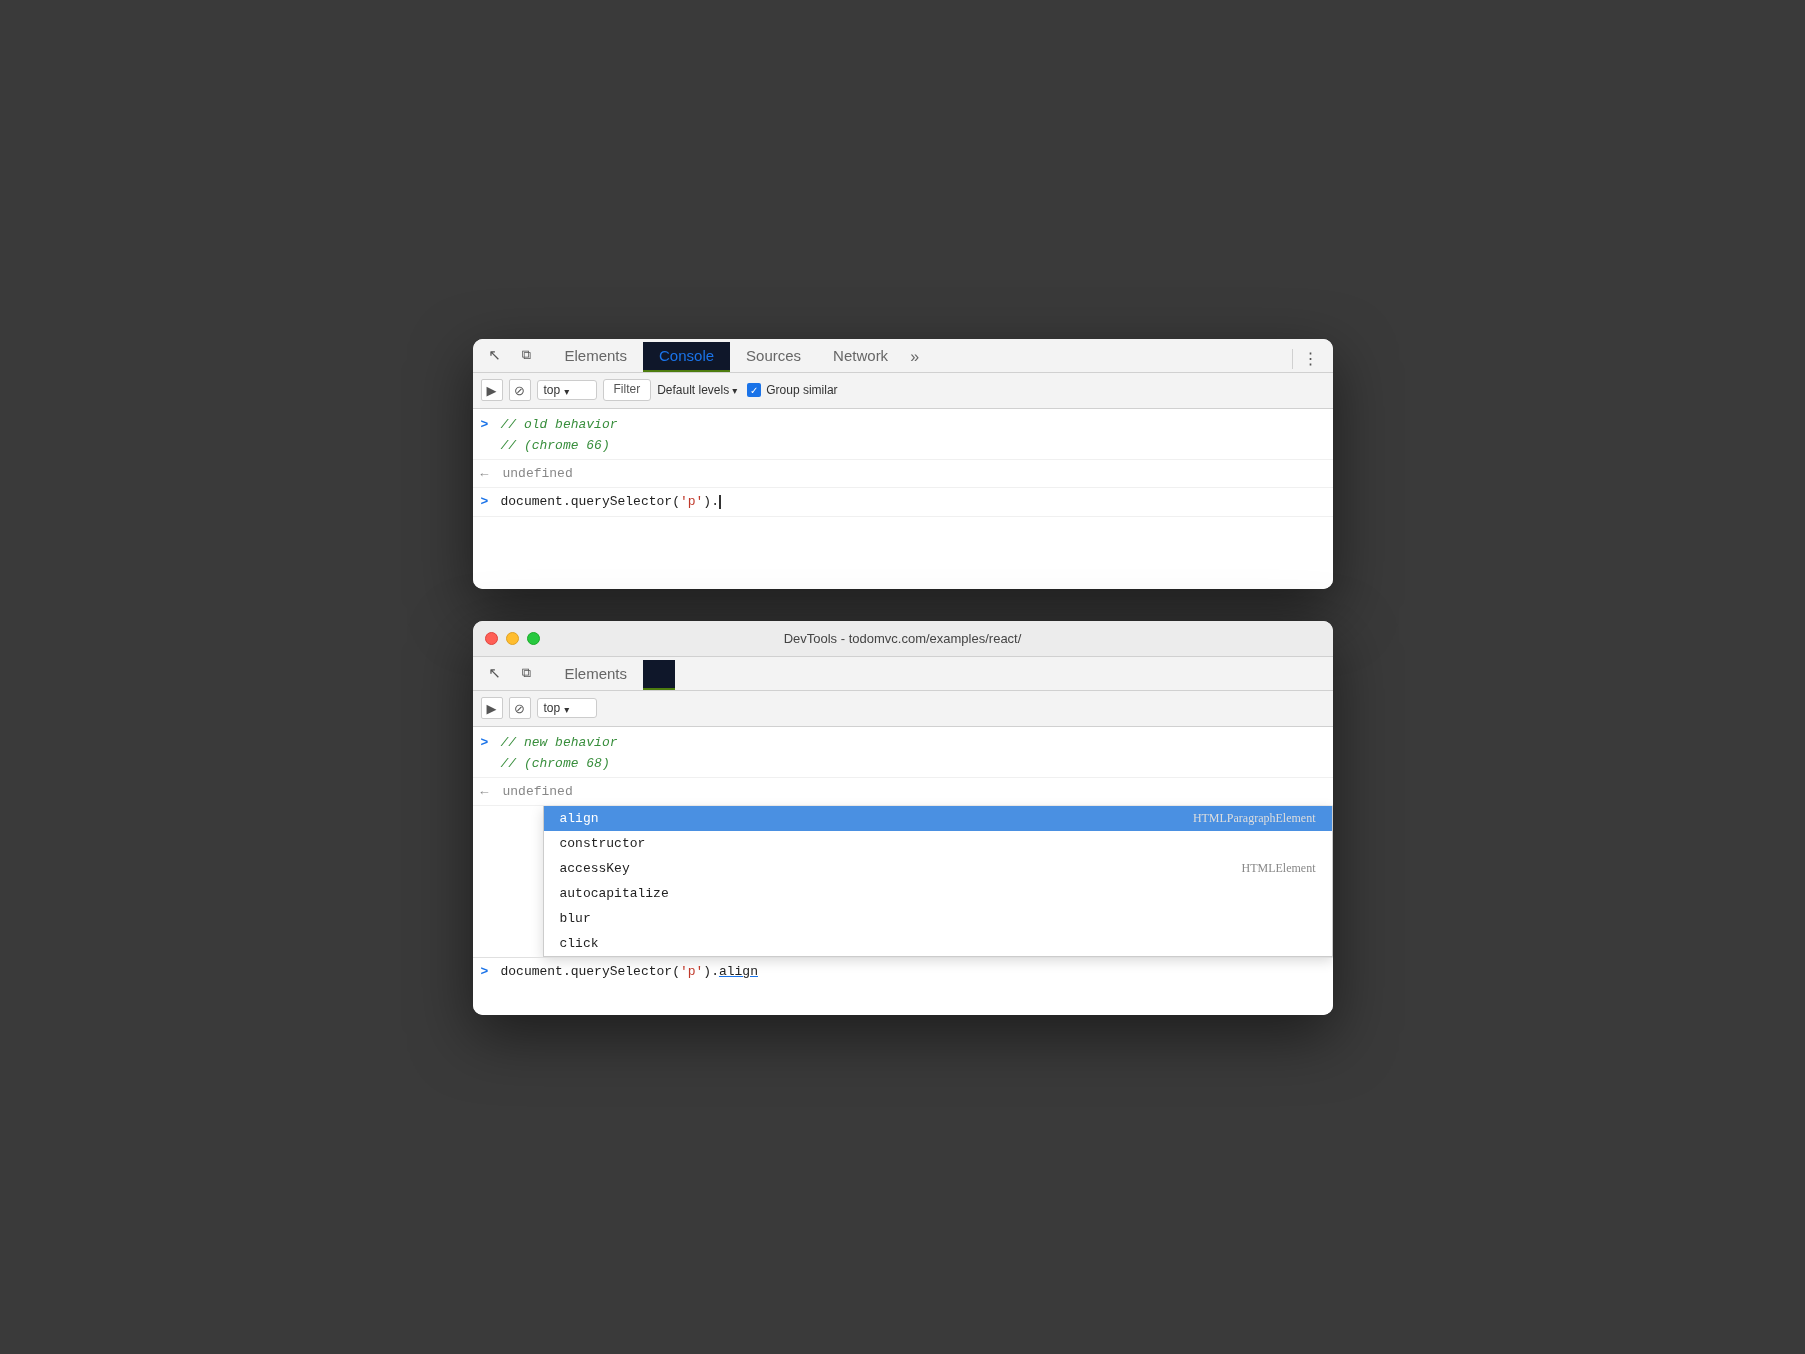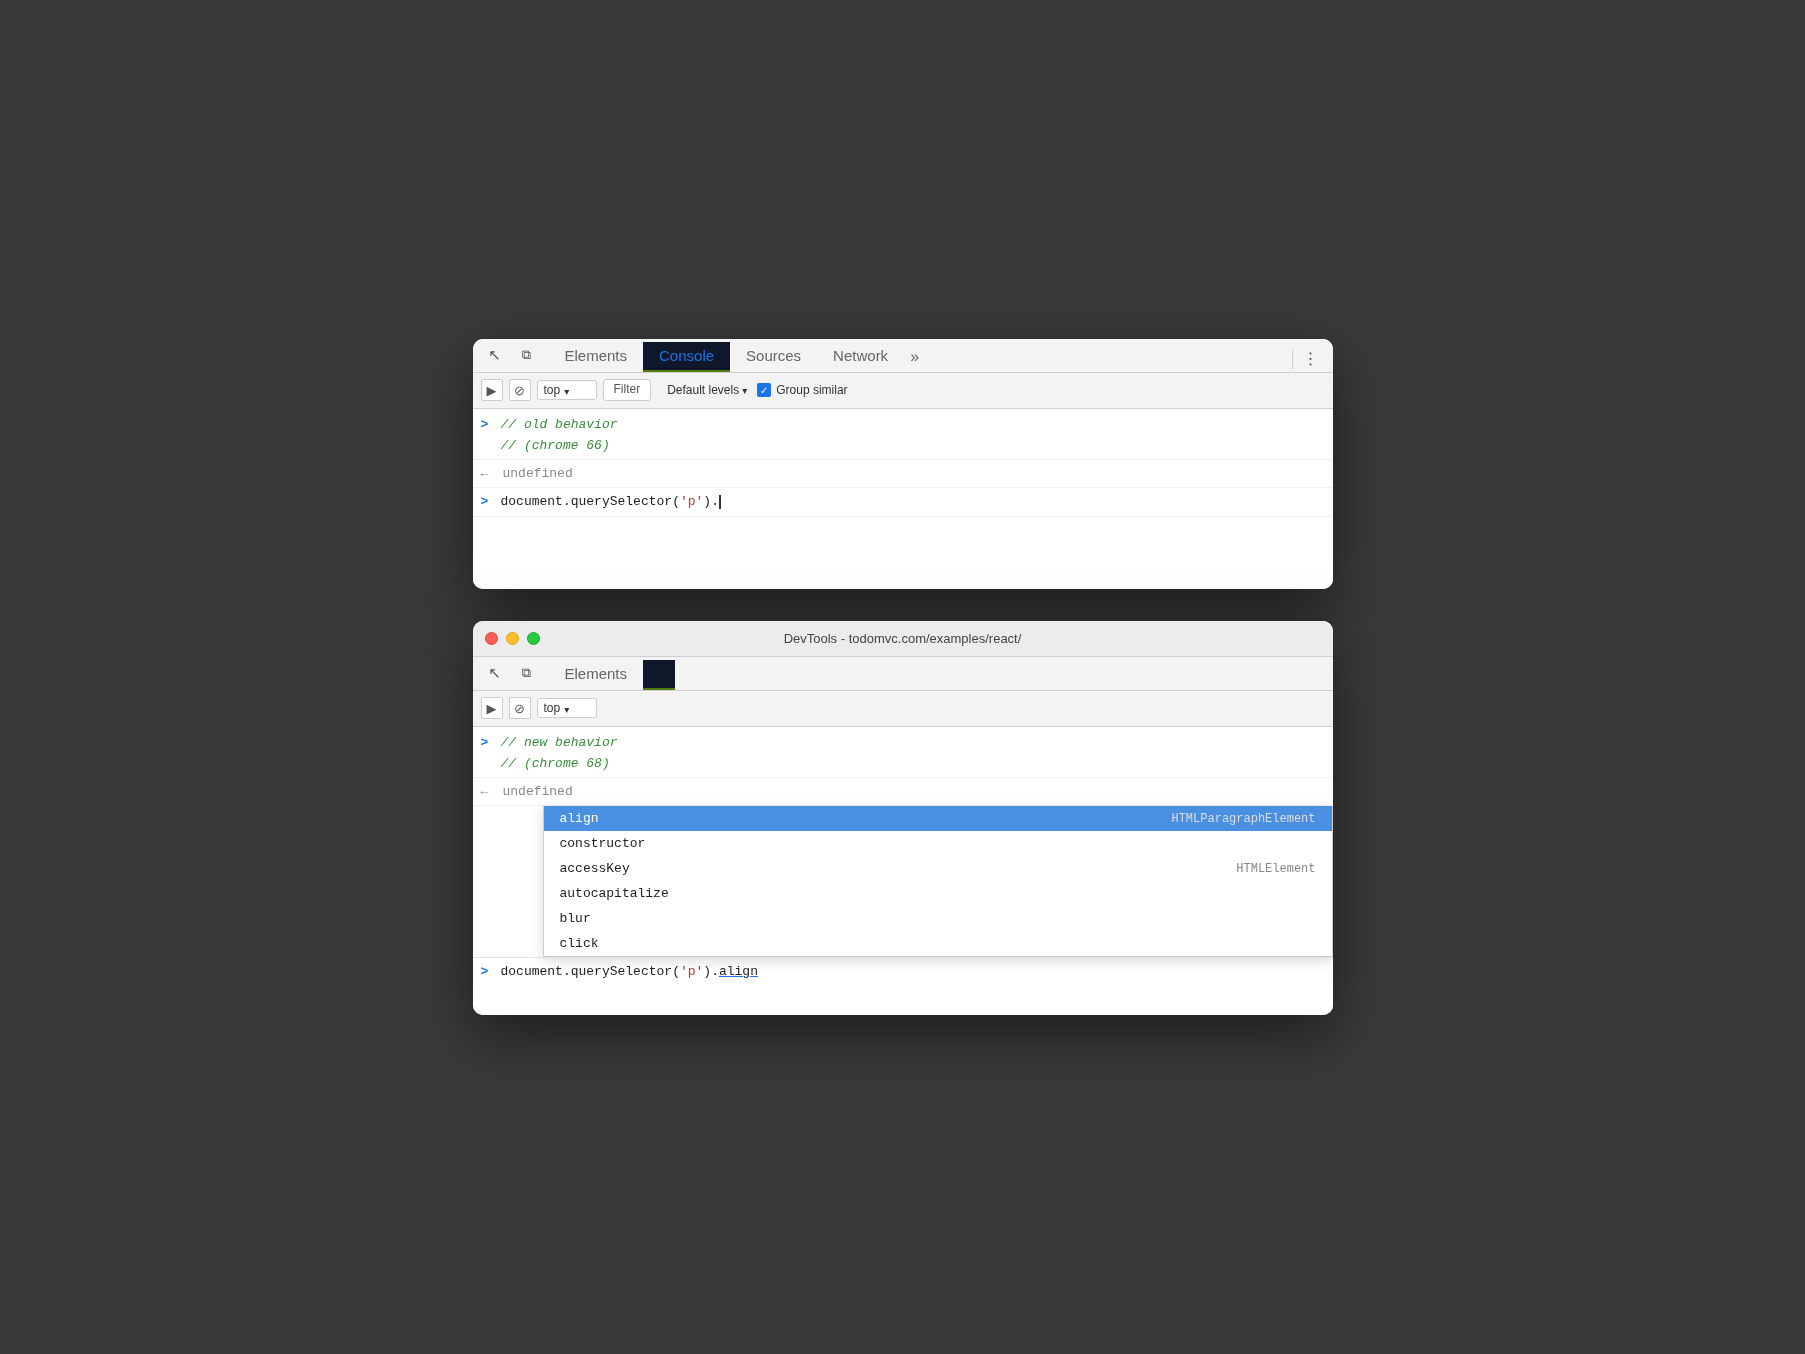--- a/index.html
+++ b/index.html
@@ -188,21 +188,20 @@
       cursor: pointer;
       height: 22px;
     }
     .default-levels {
       display: flex;
       align-items: center;
       gap: 3px;
       font-size: 12px;
       color: #333;
       cursor: pointer;
-      margin-left: 10px;
     }
     .default-levels .arrow { font-size: 10px; }
     .group-similar-container {
       display: flex;
       align-items: center;
       gap: 5px;
       margin-left: 4px;
     }
     .checkbox-icon {
       width: 14px;
@@ -297,20 +296,21 @@
       color: #222;
     }
     .ac-item.selected {
       background: #4a90e2;
       color: #fff;
     }
     .ac-item.selected .ac-type { color: #ddd; }
     .ac-type {
       color: #888;
       font-size: 12px;
+      font-family: Liberation Serif, serif;
     }
     .ac-name { font-size: 13px; }
 
     
     .input-line-with-ac {
       display: flex;
       align-items: center;
       padding: 6px 8px;
       font-family: 'Courier New', Courier, monospace;
       font-size: 13px;

